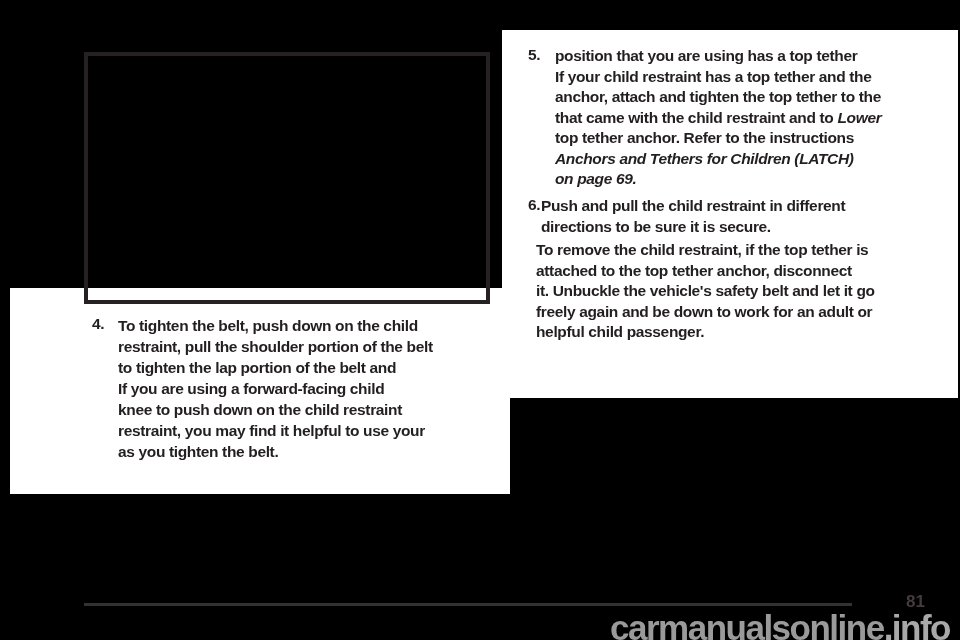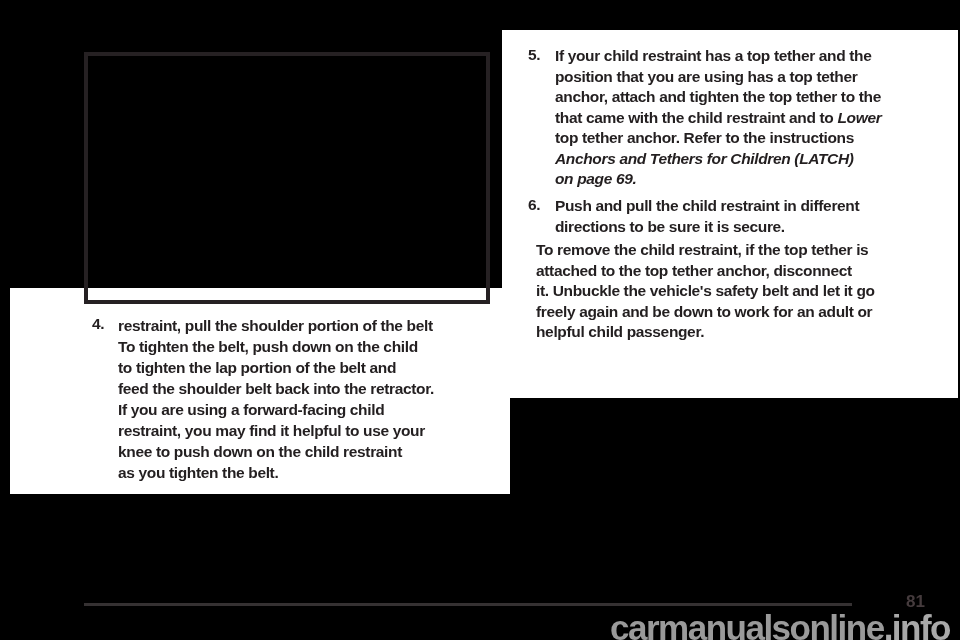--- a/index.html
+++ b/index.html
@@ -25,21 +25,21 @@
   }
   .step{position:absolute; font-size:15.5px; letter-spacing:-0.35px;}
   .step .marker{position:absolute; left:0; top:0;}
   .step .lines{margin-left:26px;}
   .col-left .line{line-height:21px; height:21px; white-space:nowrap;}
   .col-right .line{line-height:20.5px; height:20.5px; white-space:nowrap;}
   .step4{left:92px; top:315px; width:420px;}
   .step5{left:528px; top:46px; width:430px;}
   .step5 .lines{margin-left:27px;}
   .step6{left:528px; top:196px; width:430px;}
-  .step6 .lines{margin-left:27px;}
+  .step6 .lines{margin-left:13px;}
   .para{position:absolute; left:536px; top:240px; width:440px;
         font-size:15.5px; letter-spacing:-0.35px;}
   .it{font-style:italic;}
   .divider{position:absolute; left:84px; top:603px; width:768px; height:3px;
            background:var(--divider);}
   .page-number{position:absolute; right:35px; top:592px; font-size:17px;
                color:var(--page-number); letter-spacing:0;}
   .watermark{position:absolute; right:10px; top:608px; font-size:35px;
              letter-spacing:-1.5px; color:var(--watermark-main); white-space:nowrap;}
   .watermark .wm-suffix{color:var(--watermark-suffix);}
@@ -50,36 +50,35 @@
 <div class="page">
 
   <div class="patch patch-left"></div>
   <div class="patch patch-right"></div>
 
   <div class="frame"></div>
 
   <div class="step step4 col-left">
     <span class="marker">4.</span>
     <div class="lines">
+      <div class="line">To tighten the belt, push down on the child</div>
       <div class="line">restraint, pull the shoulder portion of the belt</div>
-      <div class="line">To tighten the belt, push down on the child</div>
       <div class="line">to tighten the lap portion of the belt and</div>
-      <div class="line">feed the shoulder belt back into the retractor.</div>
       <div class="line">If you are using a forward-facing child</div>
+      <div class="line">knee to push down on the child restraint</div>
       <div class="line">restraint, you may find it helpful to use your</div>
-      <div class="line">knee to push down on the child restraint</div>
       <div class="line">as you tighten the belt.</div>
     </div>
   </div>
 
   <div class="step step5 col-right">
     <span class="marker">5.</span>
     <div class="lines">
+      <div class="line">position that you are using has a top tether</div>
       <div class="line">If your child restraint has a top tether and the</div>
-      <div class="line">position that you are using has a top tether</div>
       <div class="line">anchor, attach and tighten the top tether to the</div>
       <div class="line"><span>that came with the child restraint and to </span><span class="it">Lower</span></div>
       <div class="line">top tether anchor. Refer to the instructions</div>
       <div class="line it">Anchors and Tethers for Children (LATCH)</div>
       <div class="line it">on page 69.</div>
     </div>
   </div>
 
   <div class="step step6 col-right">
     <span class="marker">6.</span>

